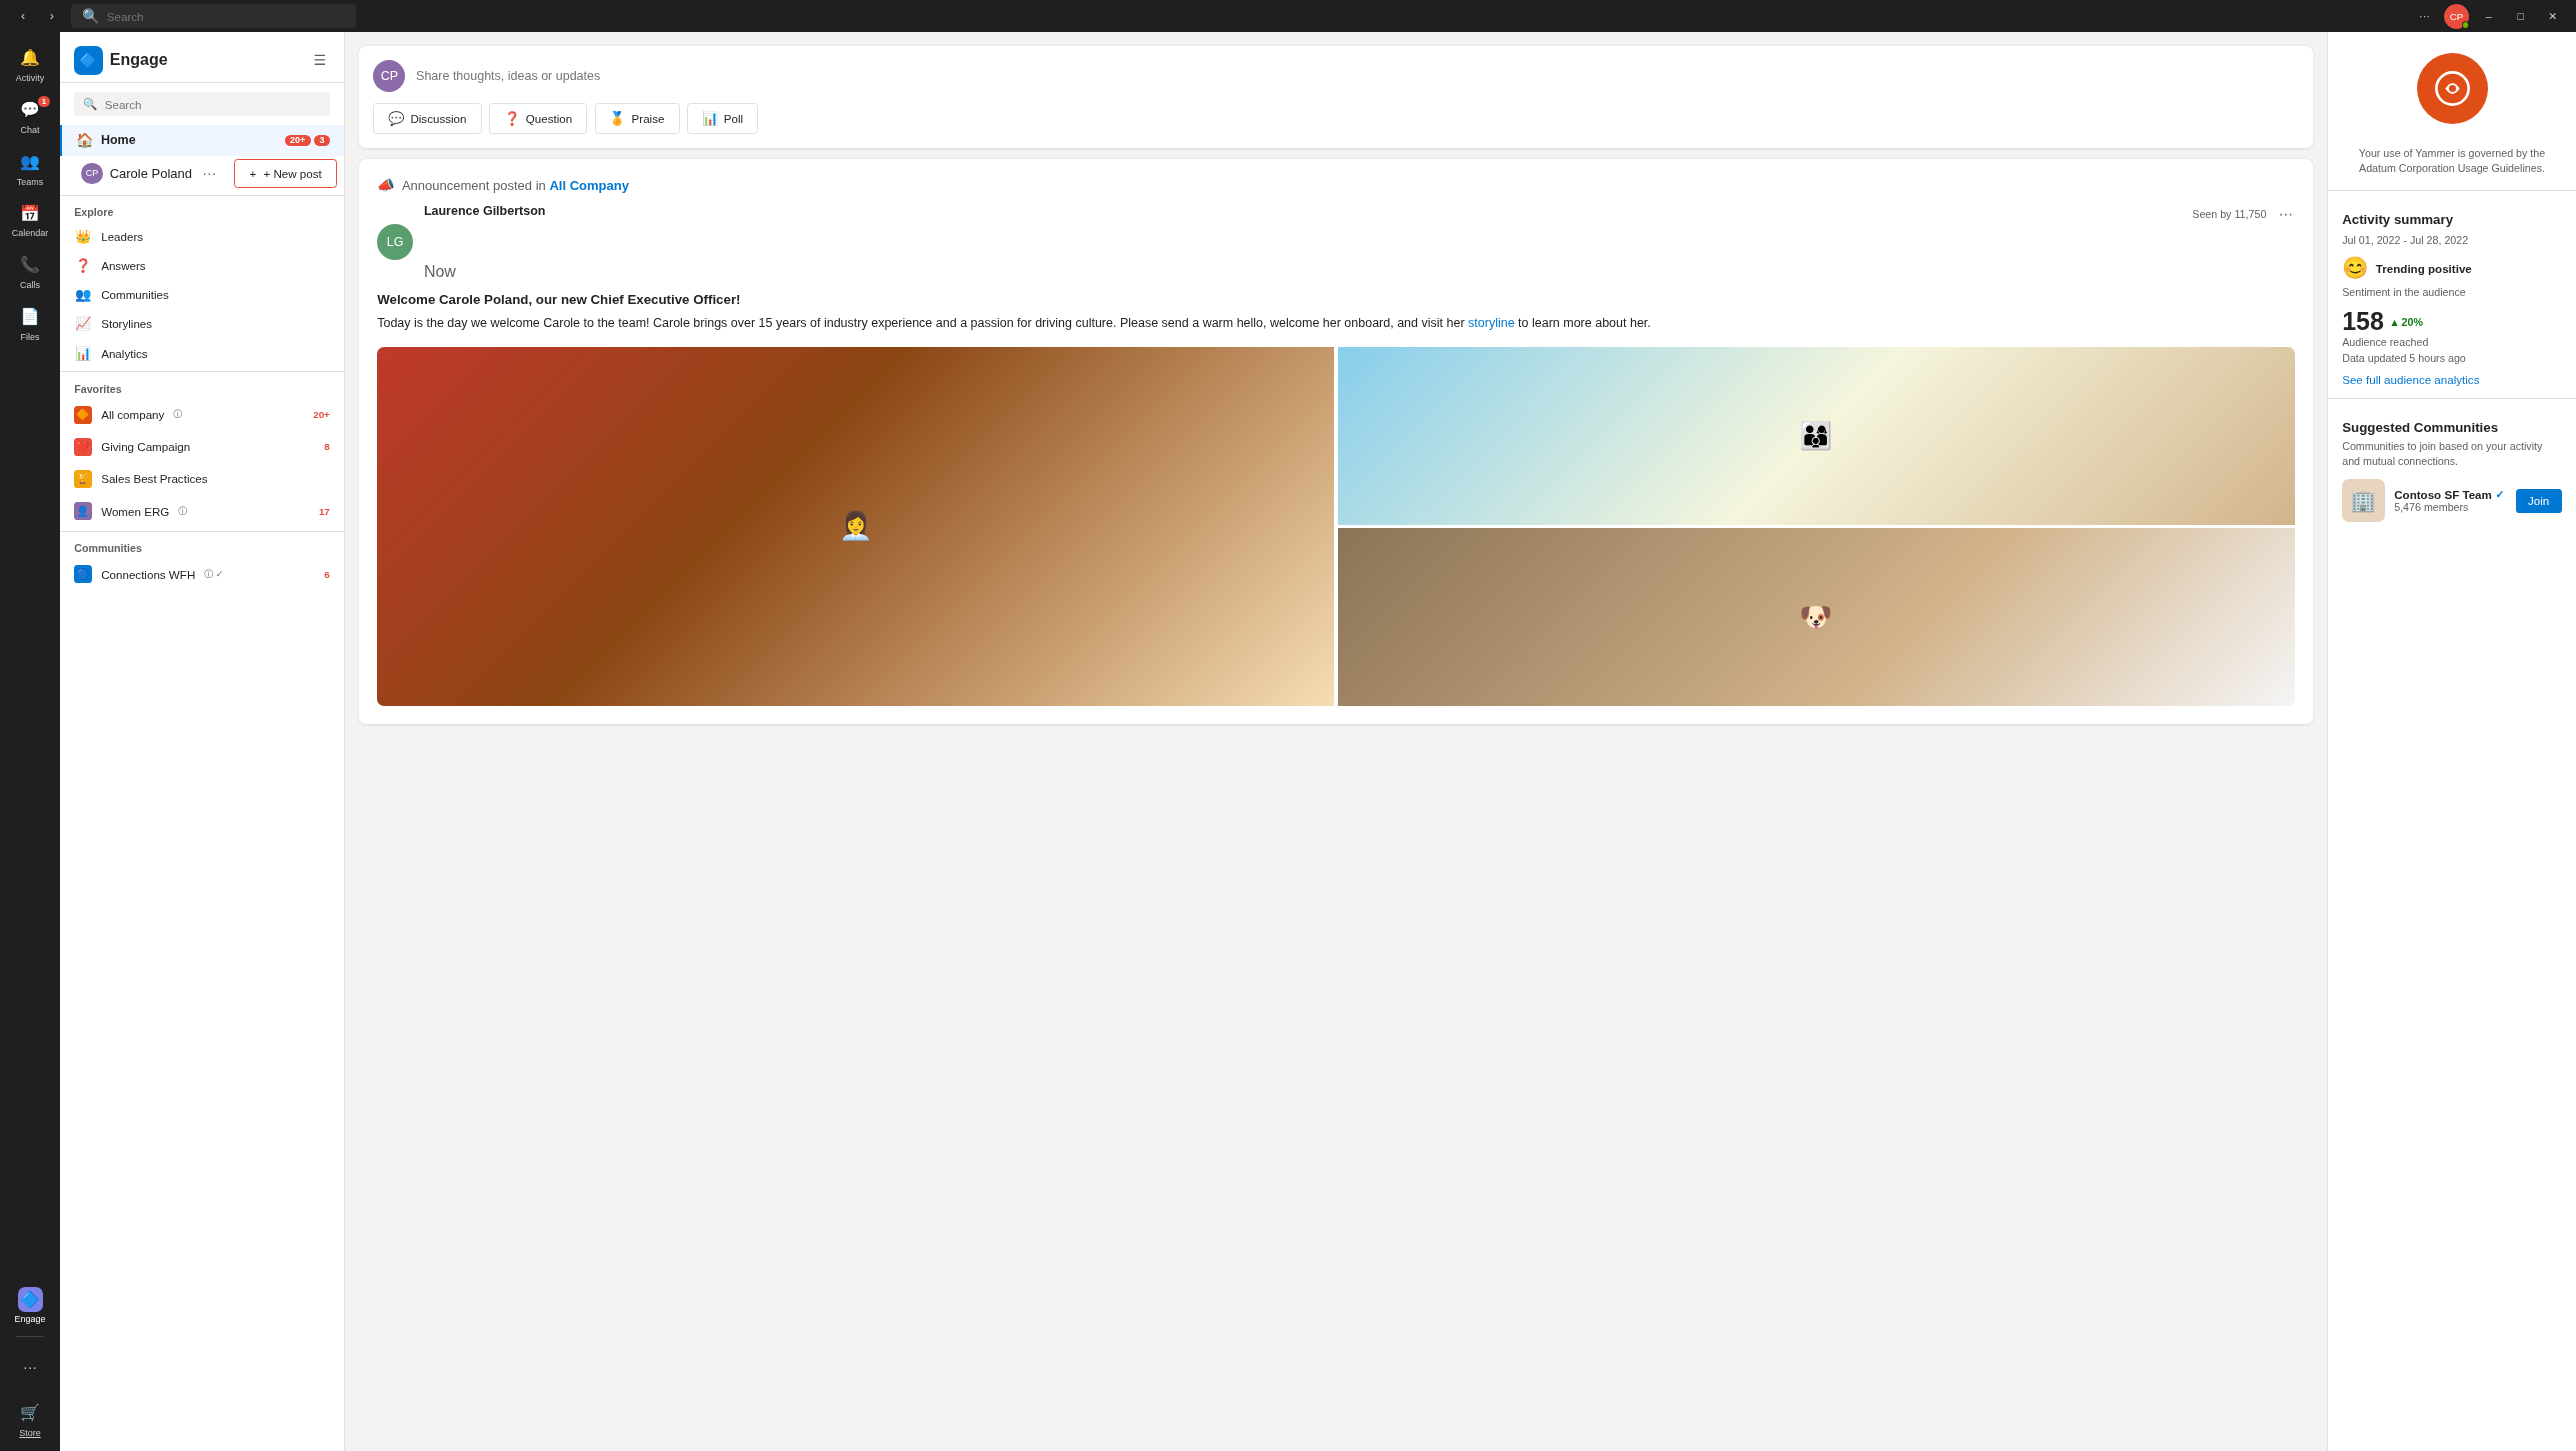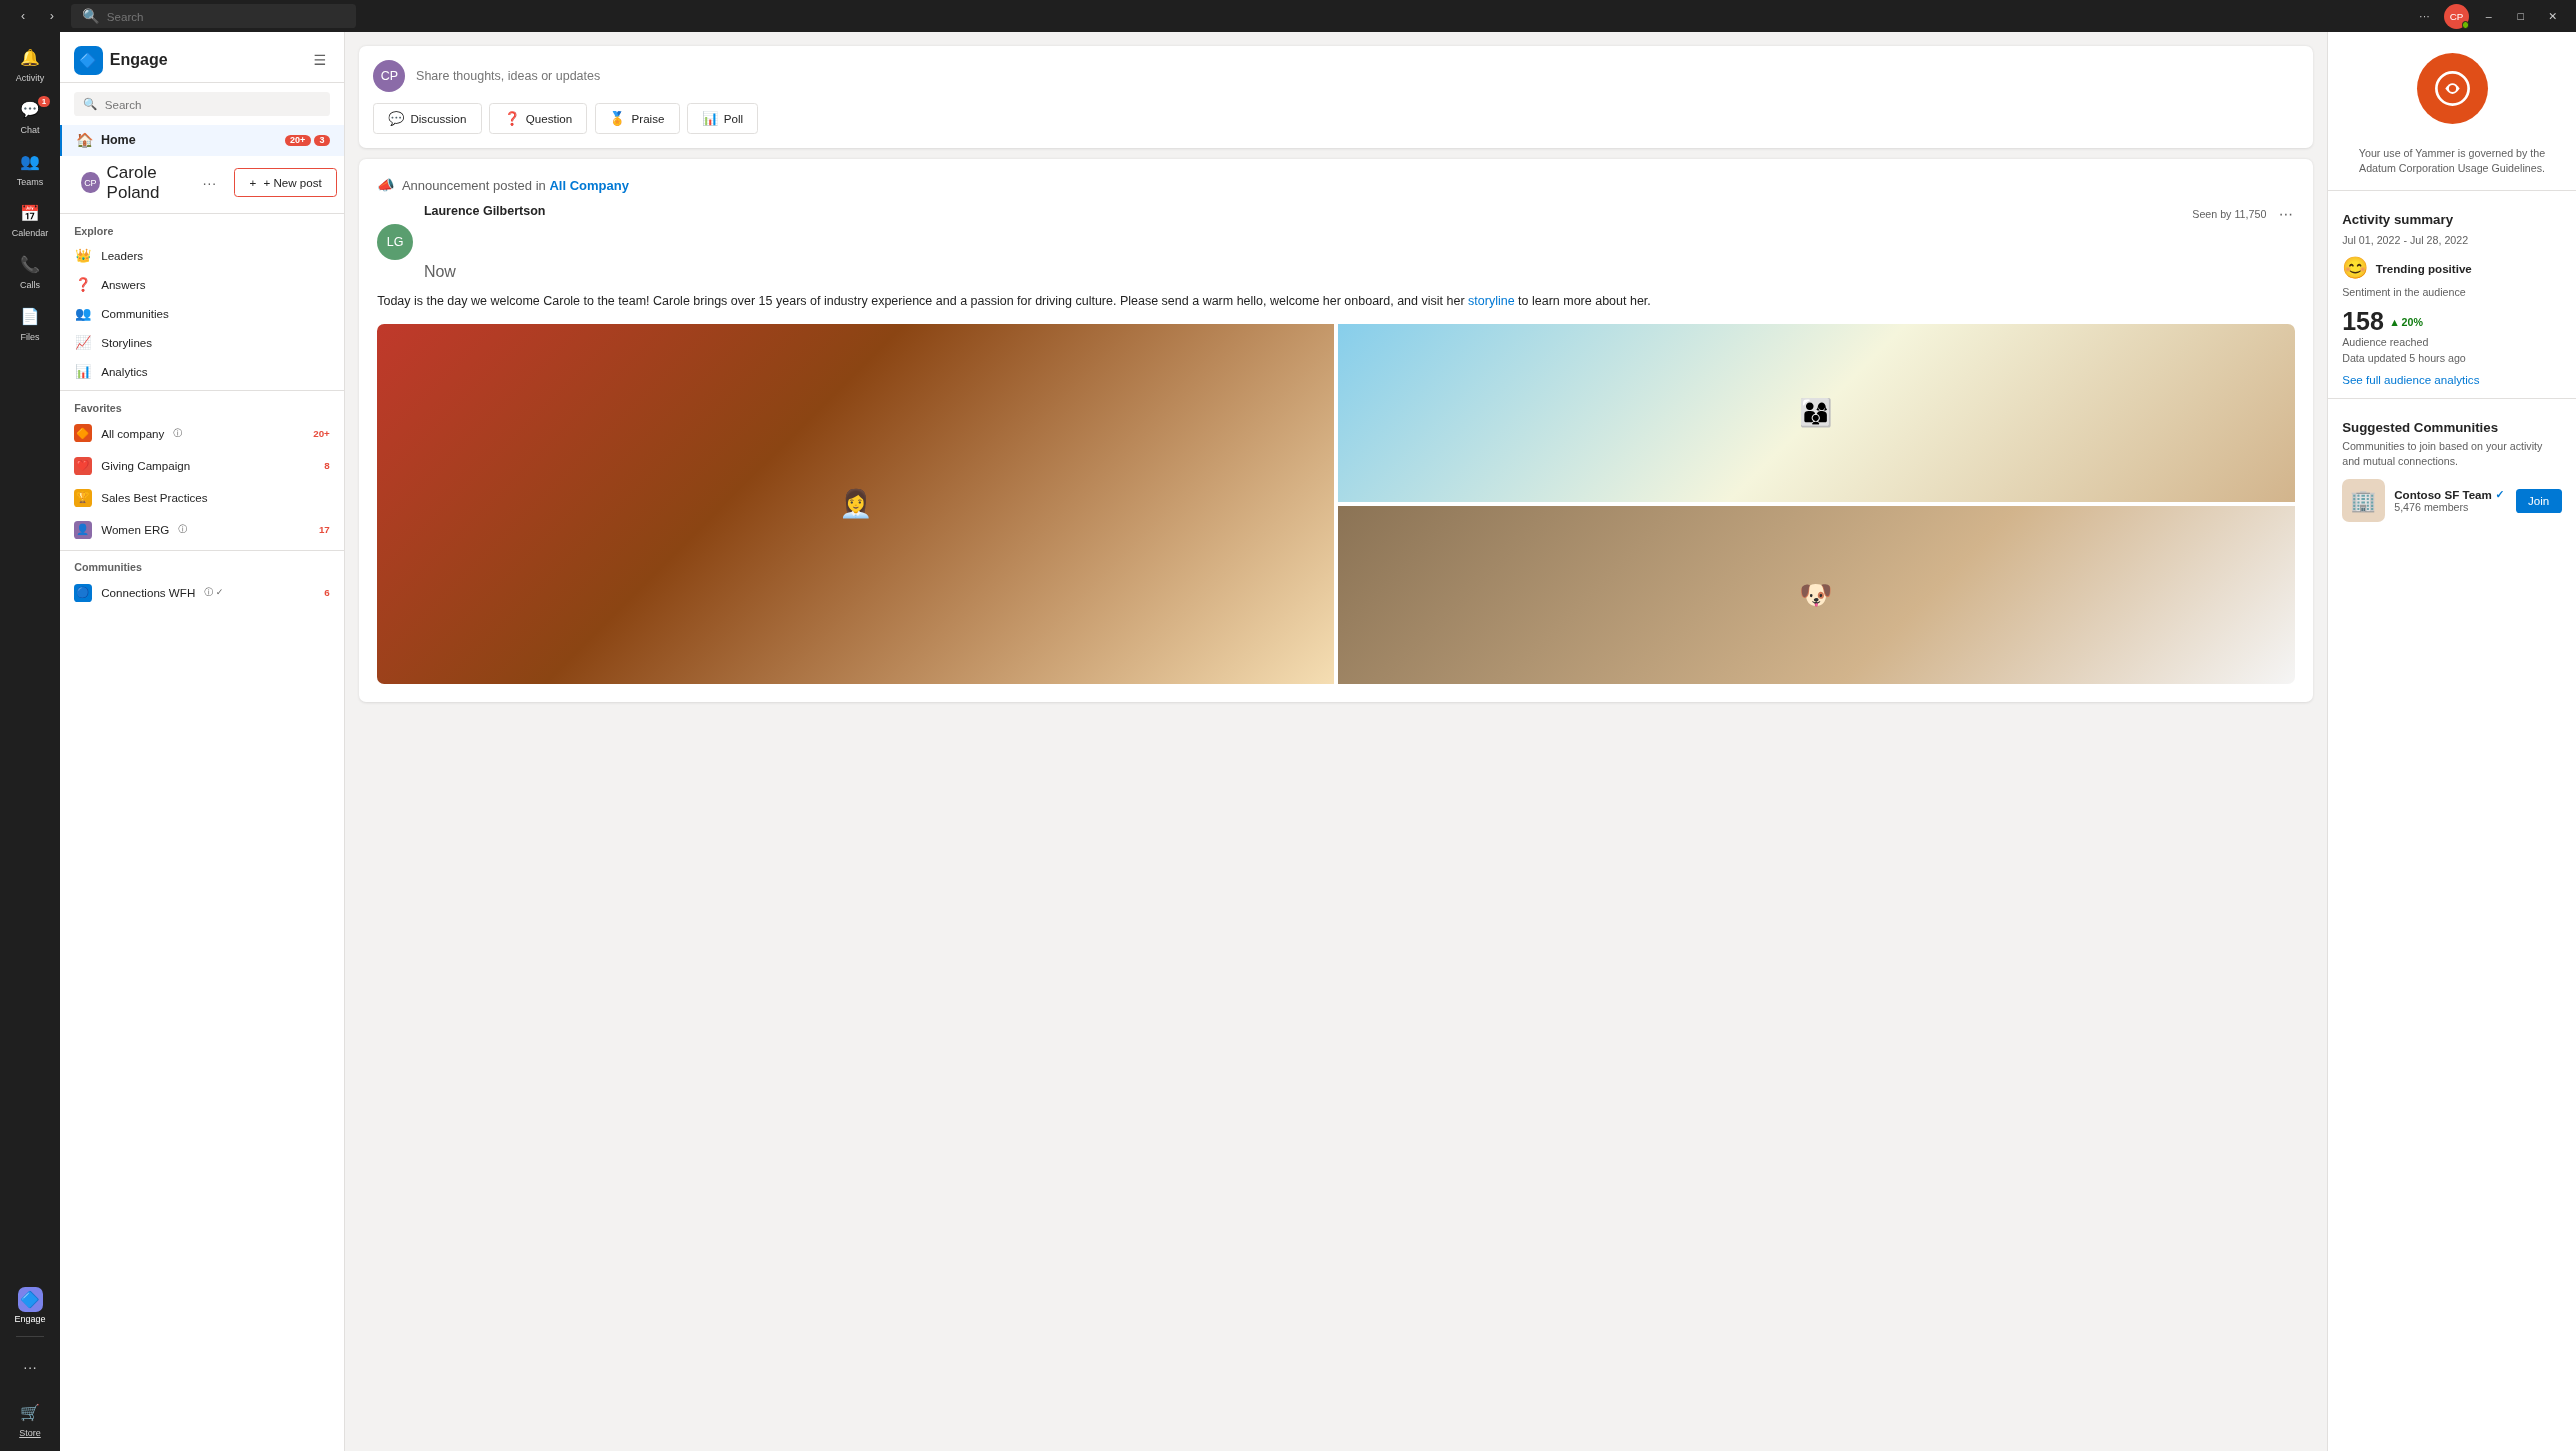--- a/index.html
+++ b/index.html
@@ -114,21 +114,21 @@
     
     .carole-item {
       display: flex; align-items: center; padding: 7.1px 14.2px; cursor: pointer;
       justify-content: space-between;
     }
     .carole-left { display: flex; align-items: center; gap: 7.1px; }
     .carole-avatar {
       width: 21.3px; height: 21.3px; border-radius: 50%; background: #8b6ba8;
       display: flex; align-items: center; justify-content: center; color: white; font-size: 9px;
     }
-    .carole-name { font-size: 17px; color: #242424; }
+    .carole-name { font-size: 13px; color: #242424; }
     .dots-btn { background: none; border: none; cursor: pointer; color: #616161; font-size: 14.2px; padding: 1.8px 3.6px; border-radius: 2.7px; }
     .new-post-btn {
       display: flex; align-items: center; gap: 5.3px; border: 1.8px solid #e74c3c;
       background: white; color: #242424; font-size: 11.6px; font-weight: 500;
       padding: 7.1px 14.2px; border-radius: 3.6px; cursor: pointer;
     }
 
     .sidebar-separator { height: 0.9px; background: #e1dfdd; margin: 3.6px 0; }
 
     
@@ -522,20 +522,21 @@
               <div class="post-author-name">Laurence Gilbertson</div>
               <div class="post-time">Now</div>
             </div>
           </div>
           <div class="post-author-right">
             <span class="seen-text">Seen by 11,750</span>
             <button class="more-btn">⋯</button>
           </div>
         </div>
 
+        <div class="post-title">Welcome Carole Poland, our new Chief Executive Officer!</div>
         <div class="post-body">
           <span>Today is the day we welcome Carole to the team! Carole brings over 15 years of industry experience and a passion for driving culture. Please send a warm hello, welcome her onboard, and visit her </span><a href="#">storyline</a><span> to learn more about her.</span>
         </div>
 
         <div class="post-images">
           <div class="post-img-main img-woman">
             <div class="img-placeholder">👩‍💼</div>
           </div>
           <div class="post-img-tr img-family">
             <div class="img-placeholder">👨‍👩‍👦</div>

